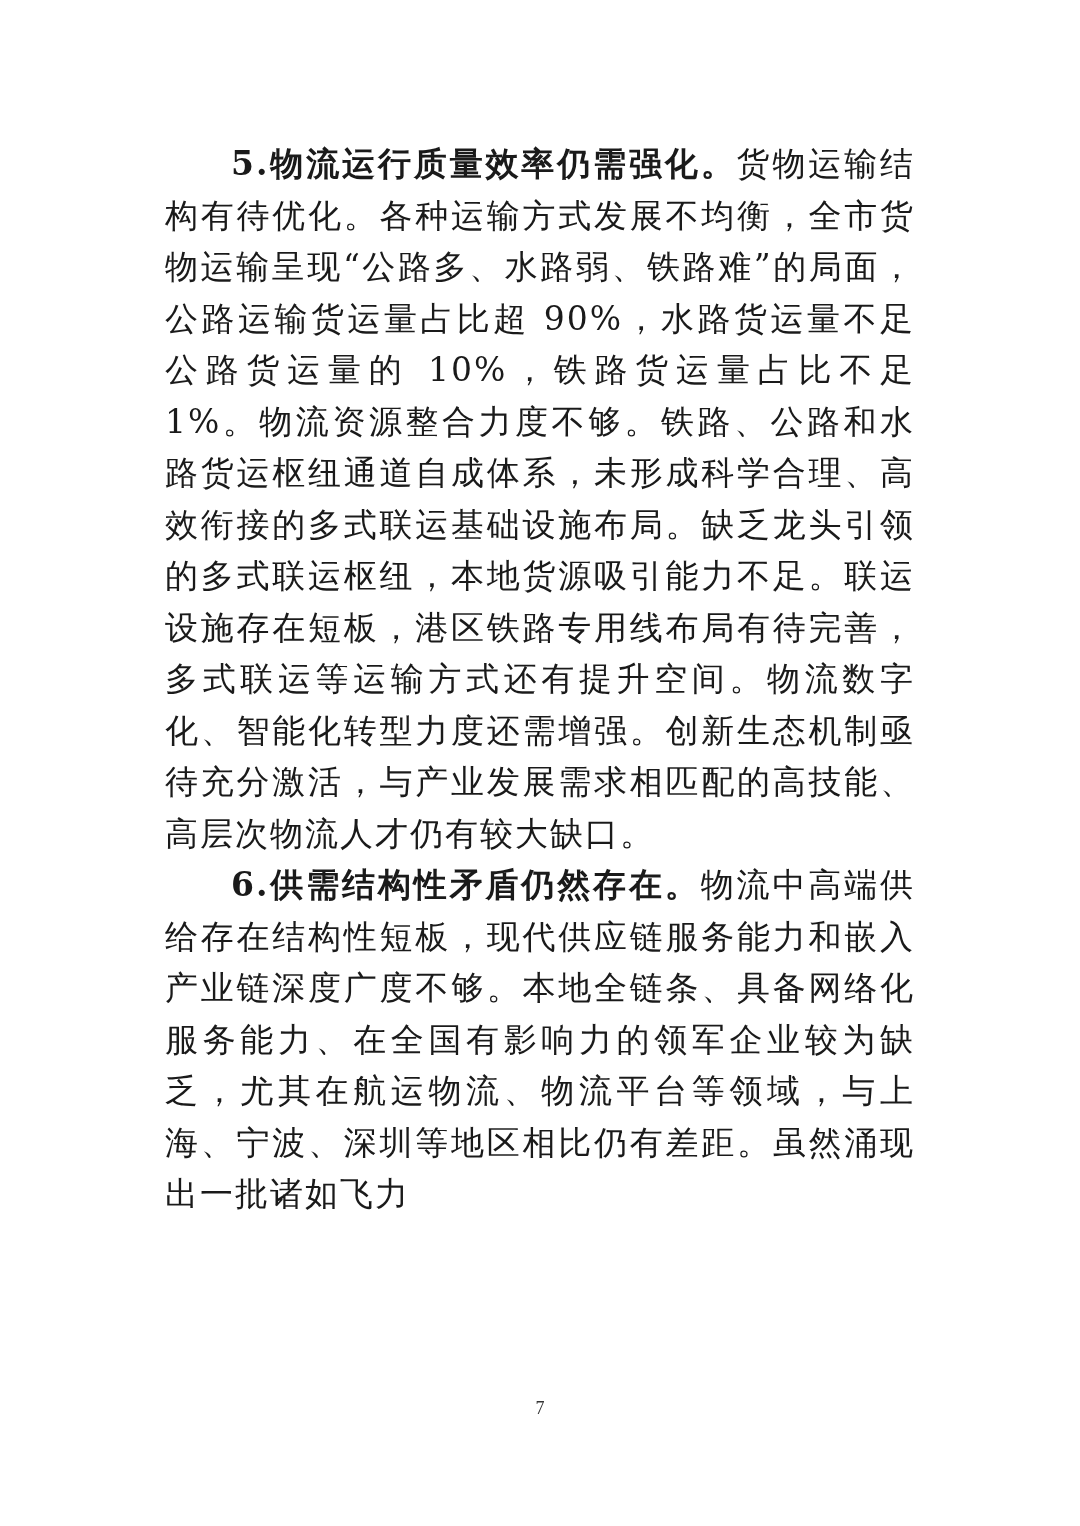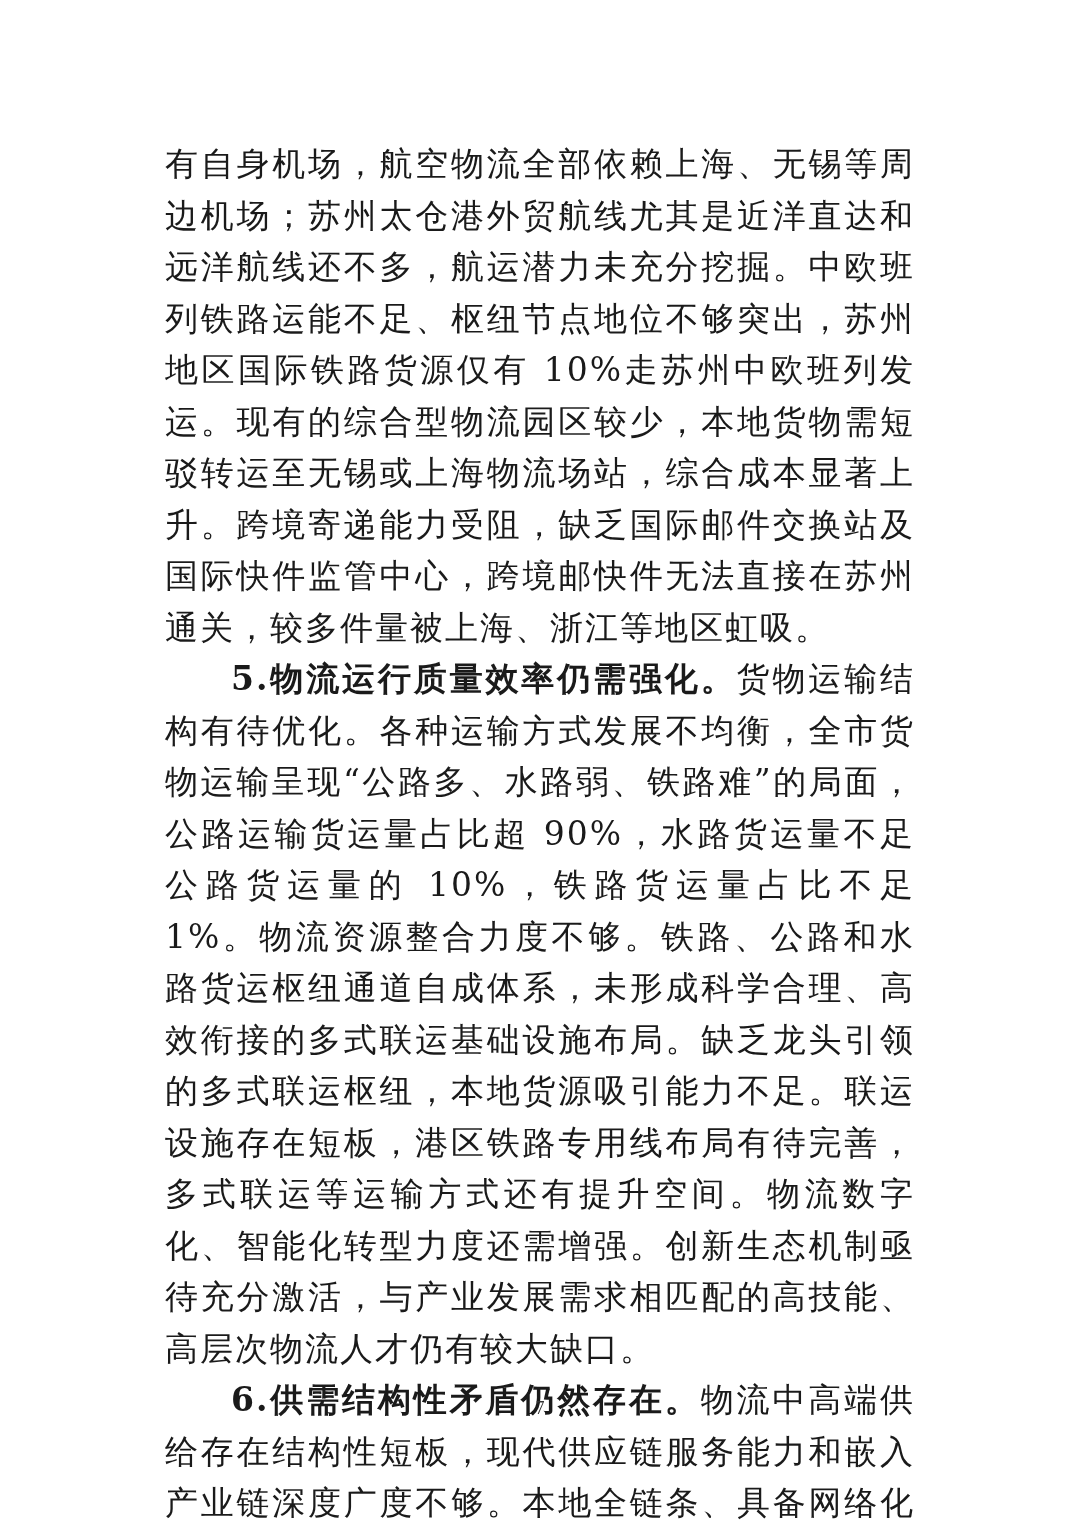--- a/index.html
+++ b/index.html
@@ -28,23 +28,20 @@
     text-align: center;
     font-family: "Liberation Serif", serif;
     font-size: 18px;
     color: #333;
   }
 </style>
 </head>
 <body>
 
 <div class="page">
-  <p class="para">
-    <span>有自身机场，航空物流全部依赖上海、无锡等周边机场；苏州太仓港外贸航线尤其是近洋直达和远洋航线还不多，航运潜力未充分挖掘。中欧班列铁路运能不足、枢纽节点地位不够突出，苏州地区国际铁路货源仅有 10%走苏州中欧班列发运。现有的综合型物流园区较少，本地货物需短驳转运至无锡或上海物流场站，综合成本显著上升。跨境寄递能力受阻，缺乏国际邮件交换站及国际快件监管中心，跨境邮快件无法直接在苏州通关，较多件量被上海、浙江等地区虹吸。</span>
-  </p>
   <p class="para indent">
     <span class="heading">5.物流运行质量效率仍需强化。</span><span>货物运输结构有待优化。各种运输方式发展不均衡，全市货物运输呈现“公路多、水路弱、铁路难”的局面，公路运输货运量占比超 90%，水路货运量不足公路货运量的 10%，铁路货运量占比不足 1%。物流资源整合力度不够。铁路、公路和水路货运枢纽通道自成体系，未形成科学合理、高效衔接的多式联运基础设施布局。缺乏龙头引领的多式联运枢纽，本地货源吸引能力不足。联运设施存在短板，港区铁路专用线布局有待完善，多式联运等运输方式还有提升空间。物流数字化、智能化转型力度还需增强。创新生态机制亟待充分激活，与产业发展需求相匹配的高技能、高层次物流人才仍有较大缺口。</span>
   </p>
   <p class="para indent">
     <span class="heading">6.供需结构性矛盾仍然存在。</span><span>物流中高端供给存在结构性短板，现代供应链服务能力和嵌入产业链深度广度不够。本地全链条、具备网络化服务能力、在全国有影响力的领军企业较为缺乏，尤其在航运物流、物流平台等领域，与上海、宁波、深圳等地区相比仍有差距。虽然涌现出一批诸如飞力</span>
   </p>
 </div>
 
 <div class="page-number">7</div>
 

